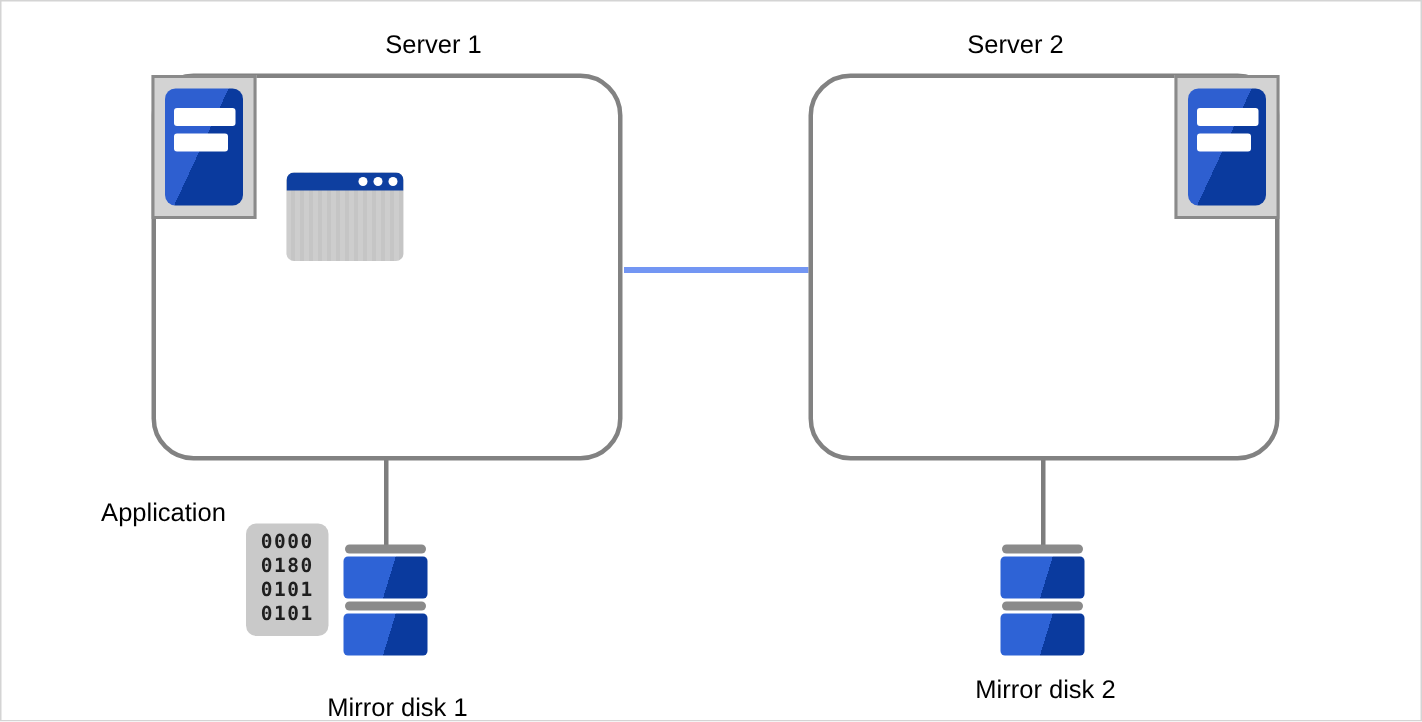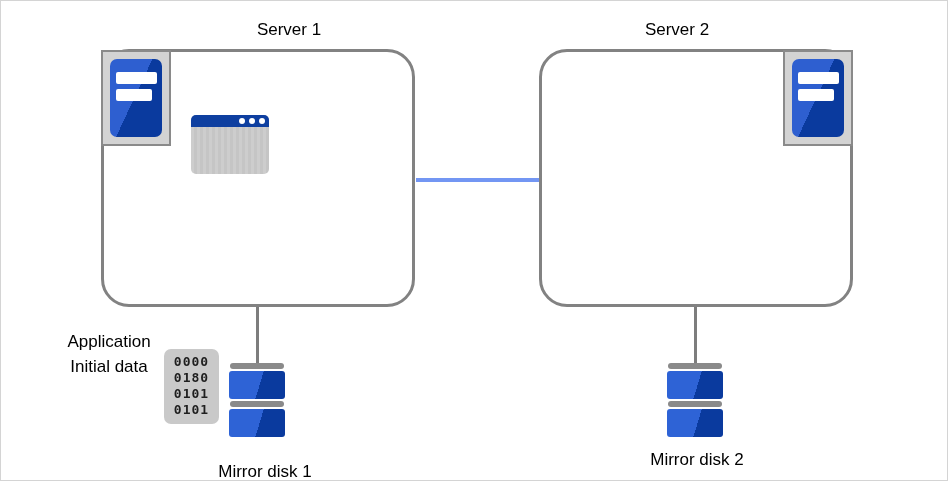--- a/index.html
+++ b/index.html
@@ -195,21 +195,20 @@
   <div class="server-box" id="server2-box"></div>
   <div class="server-icon-frame" id="server2-icon">
     <div class="tower">
       <div class="tower-bar b1"></div>
       <div class="tower-bar b2"></div>
     </div>
   </div>
 
   <div class="lbl" id="label-initial-data" style="transform:translateX(-50%);">
     <div>Application</div>
-    <div>Initial data</div>
   </div>
   <div class="binary-icon">
     <div class="binary-row">0000</div>
     <div class="binary-row">0180</div>
     <div class="binary-row">0101</div>
     <div class="binary-row">0101</div>
   </div>
 
   <div class="disk" id="disk1">
     <div class="disk-cap c1"></div>

